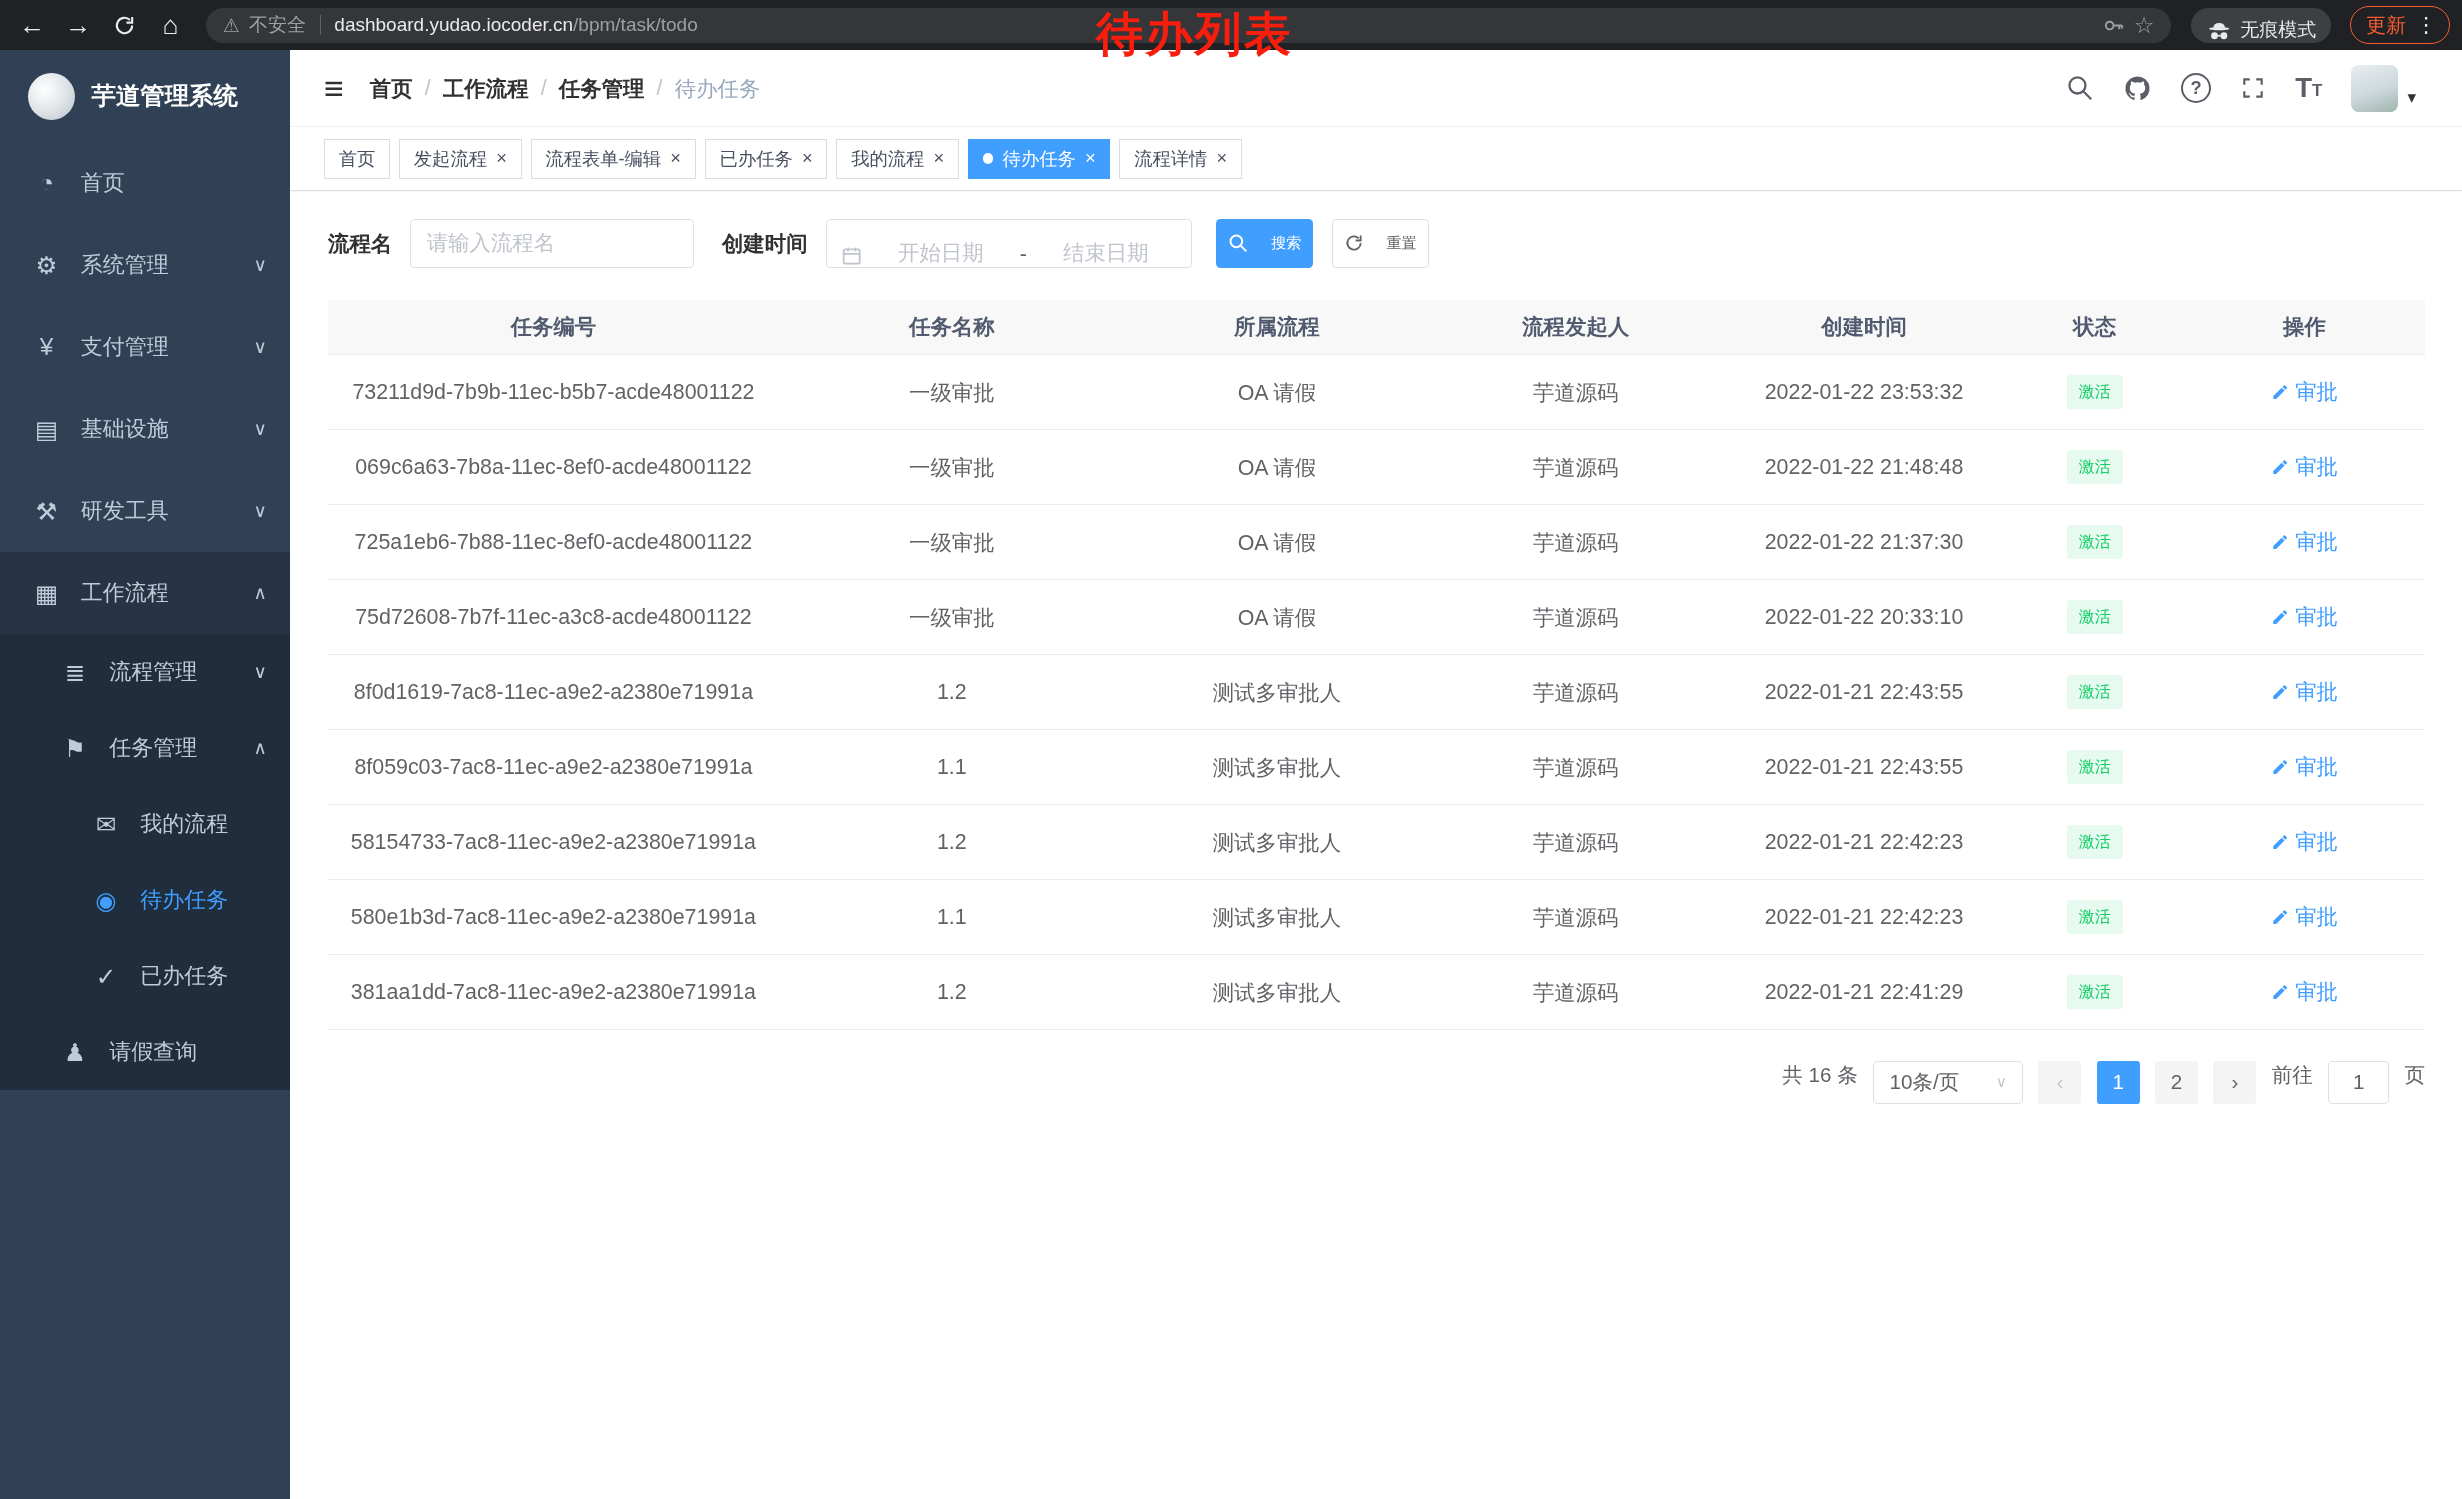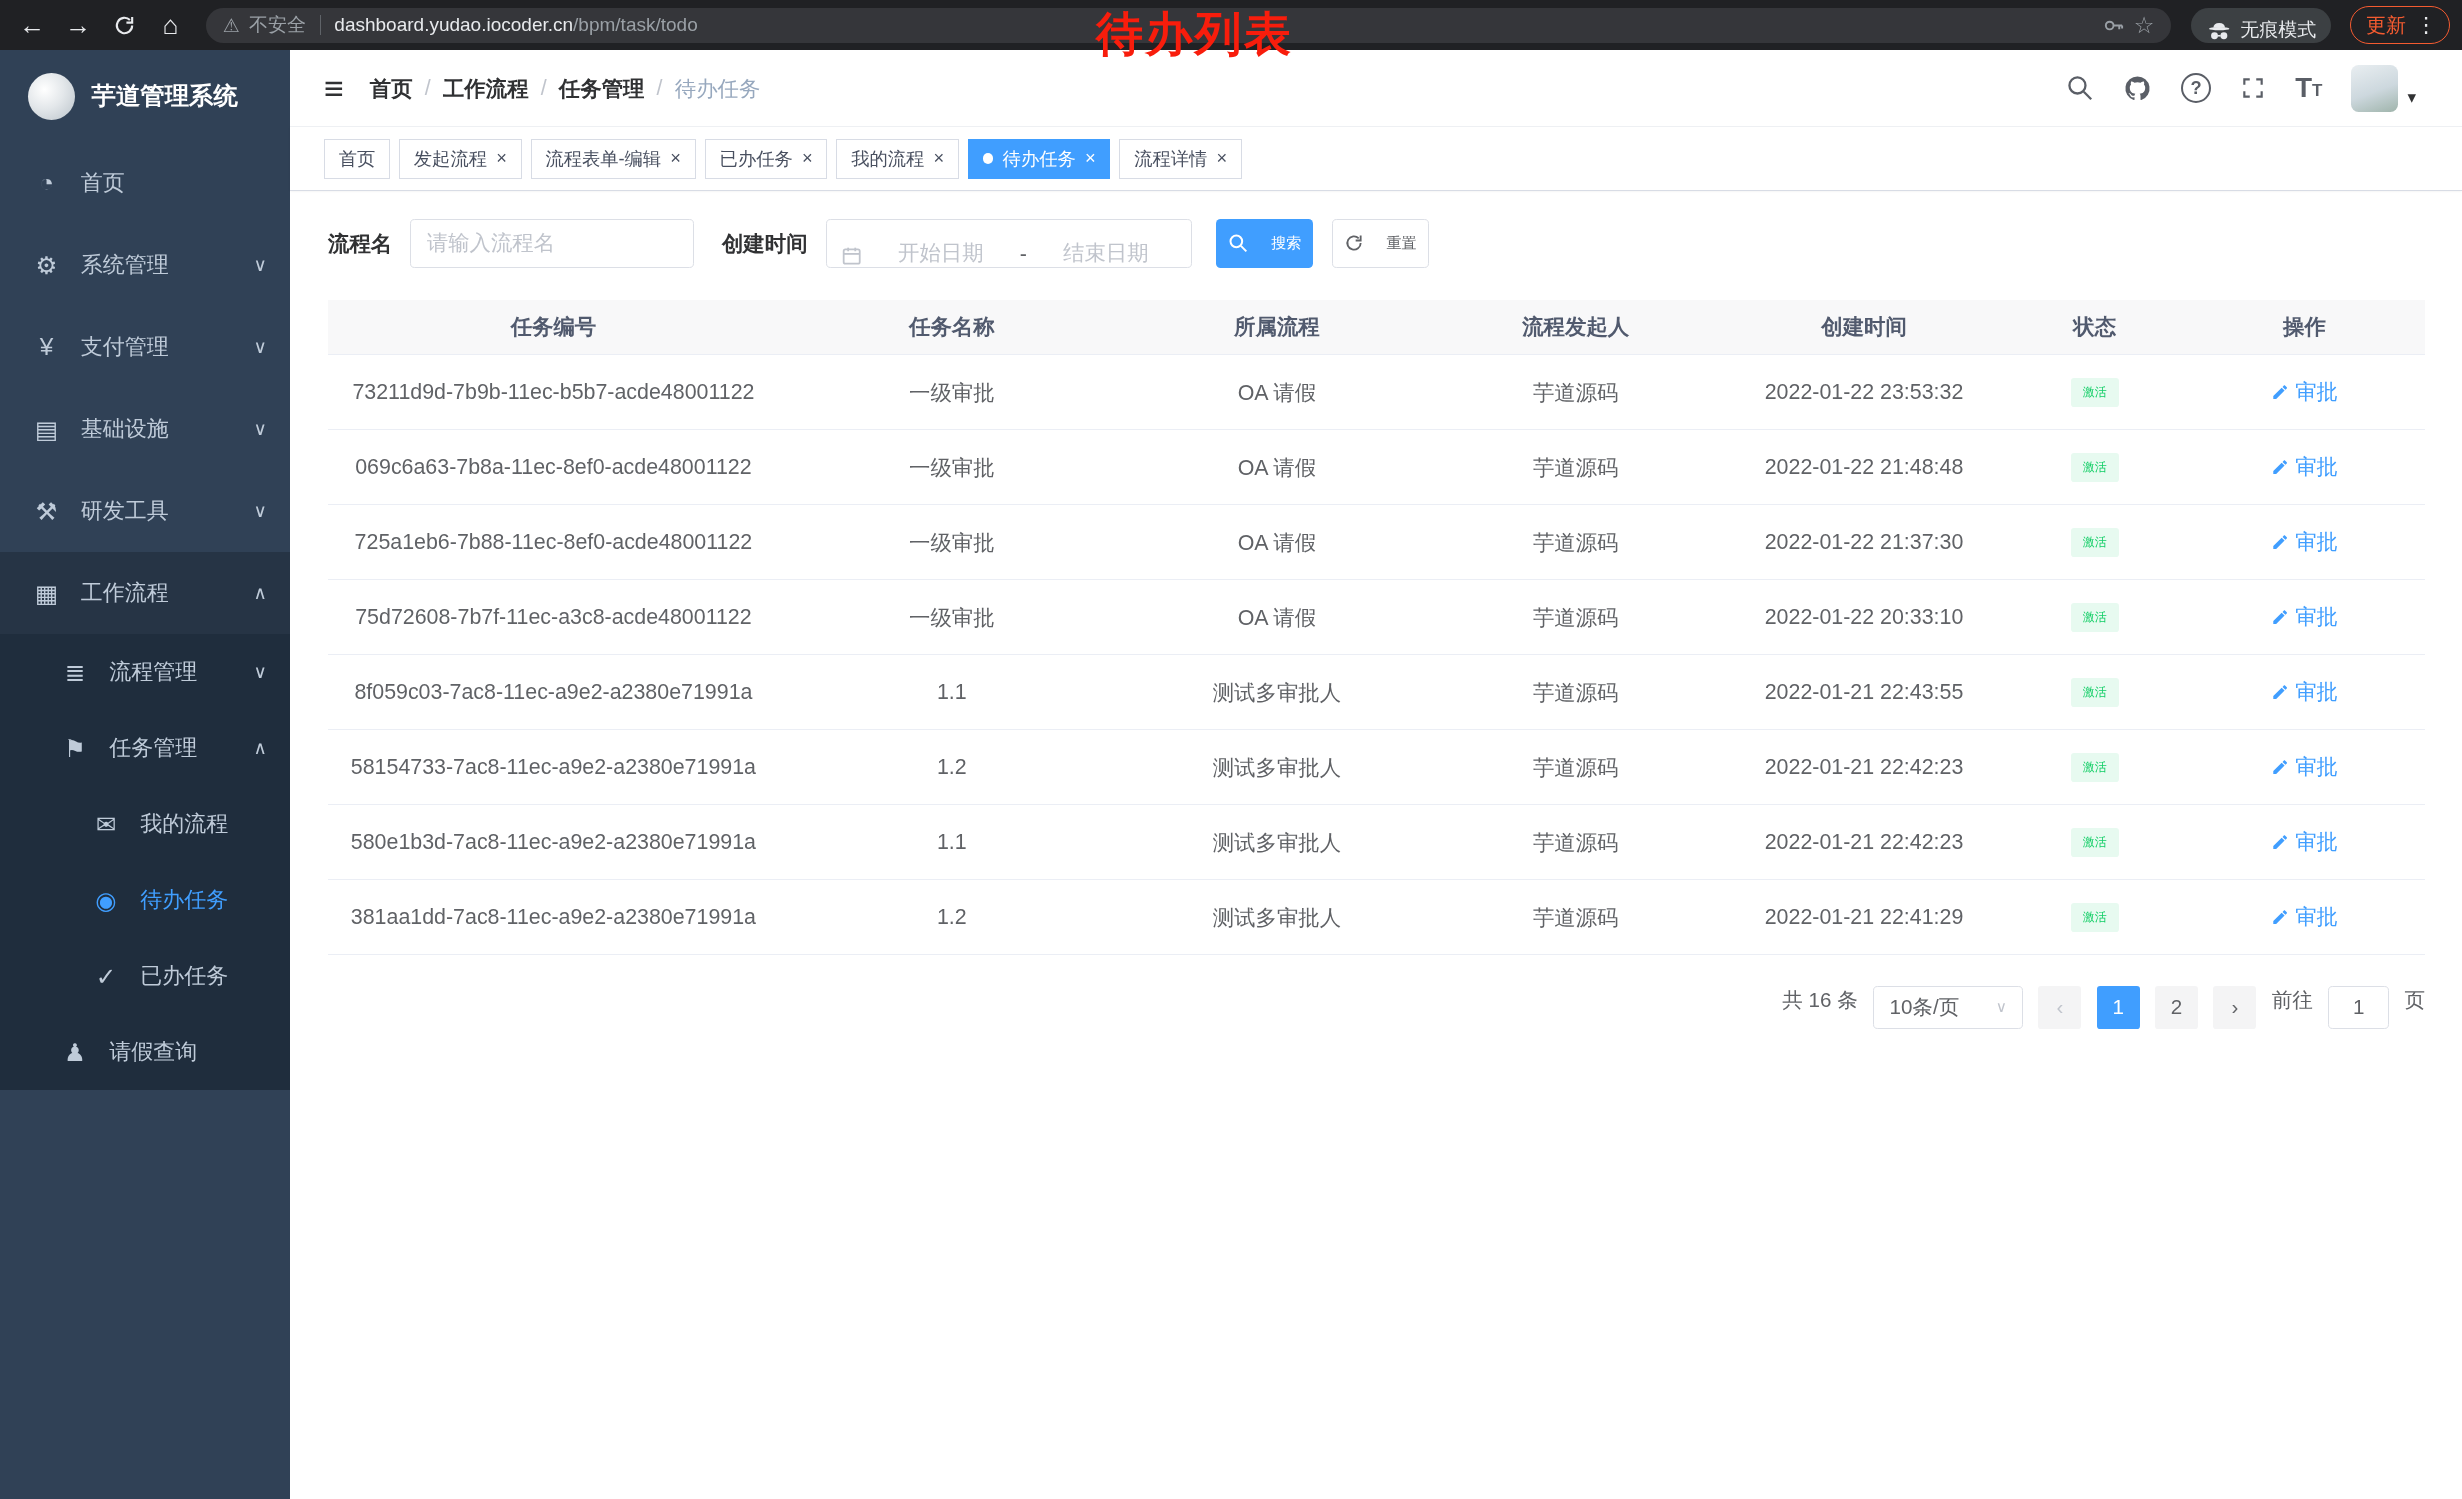--- a/index.html
+++ b/index.html
@@ -87,21 +87,21 @@
   .btn { height:49px; display:inline-flex; align-items:center; gap:23px; padding:0 11px;
          border-radius:4.6px; font-size:15px; cursor:pointer; border:0.8px solid transparent; font-family:inherit; }
   .btn.primary { background:#409eff; color:#ffffff; margin-left:24.4px; }
   .btn.plain { background:#ffffff; color:#606266; border-color:#dcdfe6; margin-left:18.3px; }
   
   table.grid { width:100%; border-collapse:collapse; table-layout:fixed; font-size:21.4px; }
   table.grid th { height:55px; background:#f8f8f9; color:#515a6e; font-weight:700;
                   border-bottom:0.8px solid #ebeef5; text-align:center; }
   table.grid td { height:75px; border-bottom:0.8px solid #ebeef5; color:#606266; text-align:center;
                   overflow:hidden; white-space:nowrap; }
-  .badge { display:inline-block; padding:6.1px 12.2px; border-radius:3.1px; background:#e7faf0; color:#13ce66; font-size:12px; }
+  .badge { display:inline-block; padding:6.1px 12.2px; border-radius:3.1px; background:#e7faf0; color:#13ce66; font-size:16px; }
   .approve { color:#409eff; display:inline-flex; align-items:center; gap:6.1px; cursor:pointer; }
   .approve svg { fill:#409eff; }
   
   .pager { display:flex; align-items:flex-start; justify-content:flex-end; gap:15.3px; margin-top:30.5px; 
            font-size:20.6px; color:#606266; }
   .psel { width:150px; height:43px; border:0.8px solid #dcdfe6; border-radius:4.6px; display:flex;
           align-items:center; justify-content:space-between; padding:0 15.3px; cursor:pointer; color:#606266; }
   .psel .caret { color:#c0c4cc; font-size:15.3px; }
   .pbtn { min-width:43px; height:43px; border-radius:3.1px; background:#f4f4f5; color:#606266;
           display:flex; align-items:center; justify-content:center; font-size:20.6px; cursor:pointer; }
@@ -415,20 +415,34 @@
             <td>2022-01-22 20:33:10</td>
             <td><span class="badge">激活</span></td>
             <td><span class="approve">
                   <svg width="18.3" height="18.3" viewBox="0 0 24 24">
                     <path d="M3 17.2V21h3.8L17.8 10 14 6.2 3 17.2zM20.7 7.1c.4-.4.4-1 0-1.4l-2.4-2.4c-.4-.4-1-.4-1.4 0l-1.8 1.8 3.8 3.8 1.8-1.8z"></path>
                   </svg>
                   <span>审批</span>
                 </span></td>
           </tr>
           <tr>
+            <td>8f0d1619-7ac8-11ec-a9e2-a2380e71991a</td>
+            <td>1.2</td>
+            <td>测试多审批人</td>
+            <td>芋道源码</td>
+            <td>2022-01-21 22:43:55</td>
+            <td><span class="badge">激活</span></td>
+            <td><span class="approve">
+                  <svg width="18.3" height="18.3" viewBox="0 0 24 24">
+                    <path d="M3 17.2V21h3.8L17.8 10 14 6.2 3 17.2zM20.7 7.1c.4-.4.4-1 0-1.4l-2.4-2.4c-.4-.4-1-.4-1.4 0l-1.8 1.8 3.8 3.8 1.8-1.8z"></path>
+                  </svg>
+                  <span>审批</span>
+                </span></td>
+          </tr>
+          <tr>
             <td>8f059c03-7ac8-11ec-a9e2-a2380e71991a</td>
             <td>1.1</td>
             <td>测试多审批人</td>
             <td>芋道源码</td>
             <td>2022-01-21 22:43:55</td>
             <td><span class="badge">激活</span></td>
             <td><span class="approve">
                   <svg width="18.3" height="18.3" viewBox="0 0 24 24">
                     <path d="M3 17.2V21h3.8L17.8 10 14 6.2 3 17.2zM20.7 7.1c.4-.4.4-1 0-1.4l-2.4-2.4c-.4-.4-1-.4-1.4 0l-1.8 1.8 3.8 3.8 1.8-1.8z"></path>
                   </svg>

